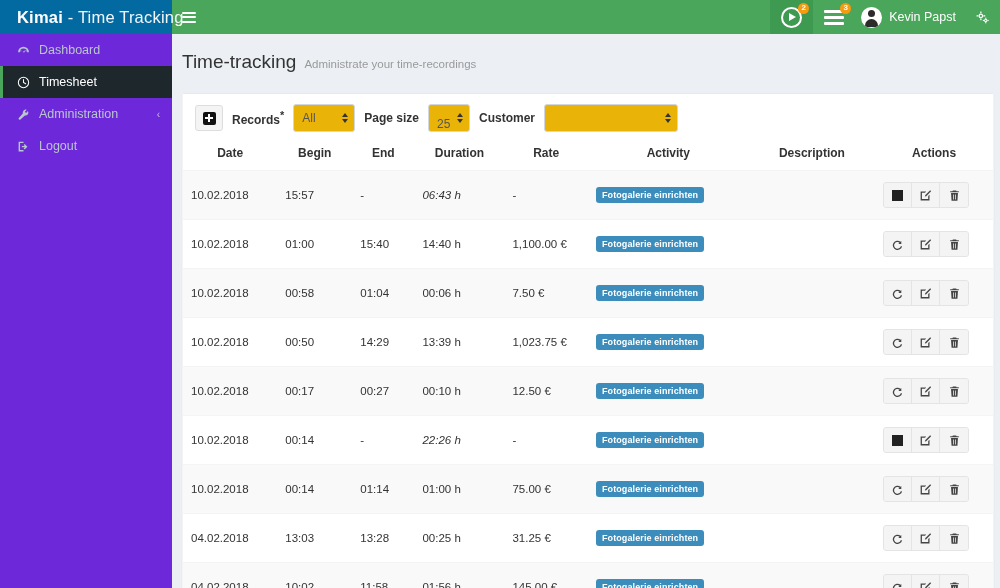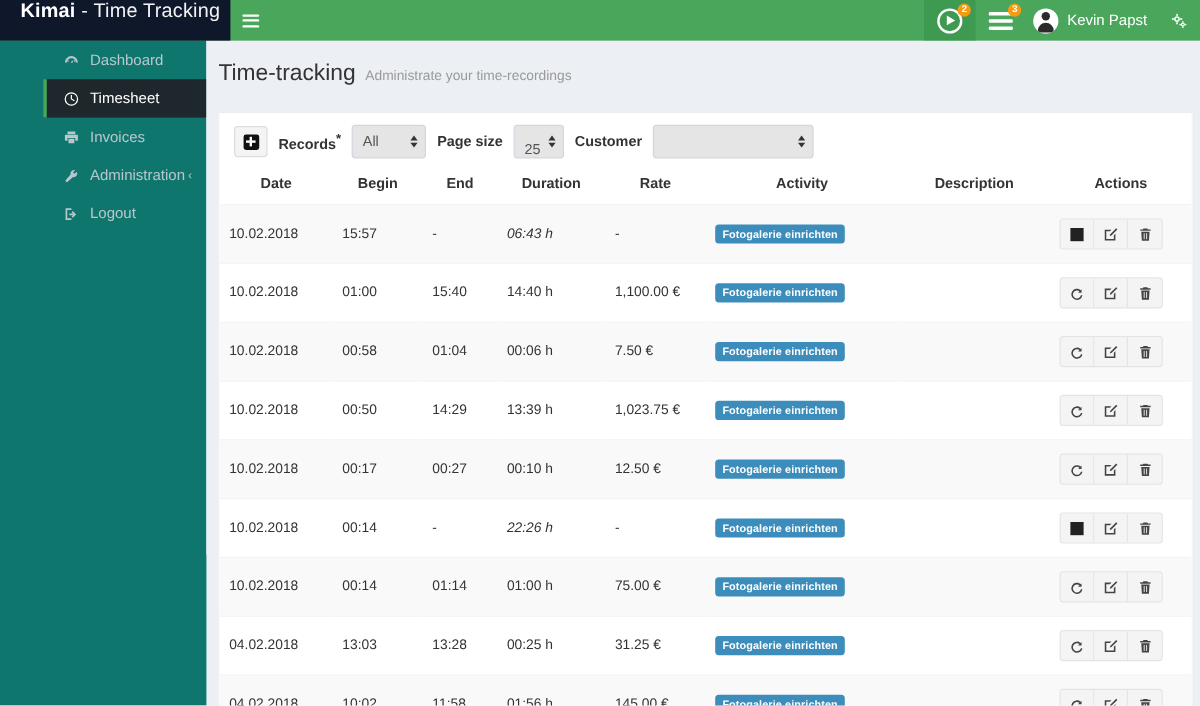--- a/index.html
+++ b/index.html
@@ -6,21 +6,21 @@
   html, body {
     width: 1000px; height: 588px;
     font-family: "Liberation Sans", sans-serif;
     background: #ecf0f5;
     overflow: hidden;
   }
   .app { position: relative; width: 1000px; height: 588px; }
 
   
   .topbar { position: absolute; top: 0; left: 0; width: 1000px; height: 34px; background: #49a65a; display: flex; align-items: stretch; }
-  .logo { width: 192px; background: #0f172a; display: flex; padding-left: 17px; color: #fff; font-size: 16.5px; letter-spacing: .2px; white-space: nowrap; }
+  .logo { width: 172px; background: #0369a1; display: flex; align-items: center; padding-left: 17px; color: #fff; font-size: 16.5px; letter-spacing: .2px; white-space: nowrap; }
   .logo b { font-weight: bold; }
   .logo span.light { font-weight: normal; opacity: .95; }
   .hamburger { width: 34px; display: flex; align-items: center; justify-content: center; cursor: pointer; }
   .hamburger .bars { width: 14px; }
   .hamburger .bars i { display: block; height: 2px; background: #fff; margin: 2.5px 0; border-radius: 1px; }
   .topbar-spacer { flex: 1; }
   .topbar-right { display: flex; align-items: stretch; }
   .tb-item { position: relative; display: flex; align-items: center; justify-content: center; padding: 0 11px; cursor: pointer; color: #fff; }
   .tb-item.active-green { background: #3f9a51; }
   .badge {
@@ -35,21 +35,21 @@
   .list-icon i { display: block; height: 3px; background: #fff; margin: 3px 0; border-radius: 1px; }
   .list-icon i:nth-child(1) { width: 20px; }
   .list-icon i:nth-child(2) { width: 20px; }
   .list-icon i:nth-child(3) { width: 20px; }
   .user-item { padding: 0 9px 0 6px; gap: 7px; font-size: 12.5px; }
   .avatar { width: 21px; height: 21px; border-radius: 50%; background: #fff; display: flex; align-items: flex-end; justify-content: center; overflow: hidden; position: relative; }
   .avatar::before { content: ''; position: absolute; top: 3px; width: 7px; height: 7px; border-radius: 50%; background: #2b2b2b; }
   .avatar::after { content: ''; position: absolute; bottom: 1px; width: 13px; height: 8px; border-radius: 7px 7px 0 0; background: #2b2b2b; }
 
   
-  .sidebar { position: absolute; top: 34px; left: 0; width: 172px; height: 554px; background: #0f766e; padding-left: 36px; }
+  .sidebar { position: absolute; top: 34px; left: 0; width: 172px; height: 554px; background: #6d28d9; }
   .side-item { display: flex; align-items: center; height: 32px; padding-left: 14px; color: #b8c7ce; font-size: 12.5px; cursor: pointer; border-left: 3px solid transparent; position: relative; }
   .side-item .s-icon { width: 22px; display: flex; align-items: center; color: #b8c7ce; font-size: 12px; }
   .side-item.active { background: #1e282c; color: #fff; border-left-color: #3c8dbc; }
   .side-item.active { border-left-color: #49a65a; }
   .side-item.active .s-icon { color: #fff; }
   .side-item .chev { position: absolute; right: 12px; font-size: 10px; color: #b8c7ce; }
   .side-label { white-space: nowrap; }
 
   
   .content { position: absolute; top: 34px; left: 172px; width: 828px; height: 428px; background: #ecf0f5; }
@@ -61,21 +61,21 @@
   .box-header { padding: 10px 12px 8px 12px; display: flex; align-items: center; gap: 9px; }
 
   .btn-square { width: 28px; height: 26px; background: #f4f4f4; border: 1px solid #ddd; border-radius: 3px; display: flex; align-items: center; justify-content: center; cursor: pointer; }
   .plus-sq { width: 13px; height: 13px; background: #111; border-radius: 2px; position: relative; }
   .plus-sq::before, .plus-sq::after { content: ''; position: absolute; background: #fff; }
   .plus-sq::before { left: 5.5px; top: 2.5px; width: 2px; height: 8px; }
   .plus-sq::after { top: 5.5px; left: 2.5px; height: 2px; width: 8px; }
 
   .f-label { font-size: 12px; font-weight: bold; color: #333; white-space: nowrap; }
   .f-label sup { font-size: 11px; }
-  .sel { position: relative; height: 28px; border: 1px solid #d2d6de; border-radius: 3px; background: #e5e5e5; display: flex; align-items: center; padding: 0 20px 0 8px; font-size: 12px; color: #555; }
+  .sel { position: relative; height: 28px; border: 1px solid #d2d6de; border-radius: 3px; background: #eab308; display: flex; align-items: center; padding: 0 20px 0 8px; font-size: 12px; color: #555; }
   .sel .caret { position: absolute; right: 6px; top: 50%; transform: translateY(-50%); display: flex; flex-direction: column; gap: 2px; }
   .sel .caret i { width: 0; height: 0; border-left: 3.5px solid transparent; border-right: 3.5px solid transparent; }
   .sel .caret i.up { border-bottom: 4px solid #333; }
   .sel .caret i.dn { border-top: 4px solid #333; }
   .sel-records { width: 62px; }
   .sel-pagesize { width: 42px; align-items: flex-end; }
   .sel-customer { width: 134px; }
 
   
   table.tt { width: 100%; border-collapse: collapse; }
@@ -179,30 +179,20 @@
     <div class="side-item active">
       <span class="s-icon">
         <svg class="ico" viewBox="0 0 24 24">
             <circle cx="12" cy="12" r="9.5" fill="none" stroke="currentColor" stroke-width="1.9"></circle>
             <path d="M12 6.5V12l4 2.3" fill="none" stroke="currentColor" stroke-width="1.9" stroke-linecap="round"></path>
           </svg>
       </span>
       <span class="side-label">Timesheet</span>
     </div>
 
-    <div class="side-item">
-      <span class="s-icon">
-        <svg class="ico" viewBox="0 0 24 24">
-            <path d="M6 3h12v4H6z" fill="currentColor"></path>
-            <path d="M3 8h18a1 1 0 0 1 1 1v7a1 1 0 0 1-1 1h-3v-4H6v4H3a1 1 0 0 1-1-1V9a1 1 0 0 1 1-1z" fill="currentColor"></path>
-            <path d="M7.5 14h9v7h-9z" fill="currentColor"></path>
-          </svg>
-      </span>
-      <span class="side-label">Invoices</span>
-    </div>
 
     <div class="side-item">
       <span class="s-icon">
         <svg class="ico" viewBox="0 0 24 24">
             <path d="M20.2 5.6l-3.4 3.4-2.3-2.3 3.4-3.4a5.6 5.6 0 0 0-7.2 6.8L3.4 18.4a1.6 1.6 0 0 0 0 2.3l.6.6a1.6 1.6 0 0 0 2.3 0l8.3-7.3a5.6 5.6 0 0 0 5.6-8.4z" fill="currentColor"></path>
           </svg>
       </span>
       <span class="side-label">Administration</span>
       <span class="chev">‹</span>
     </div>

